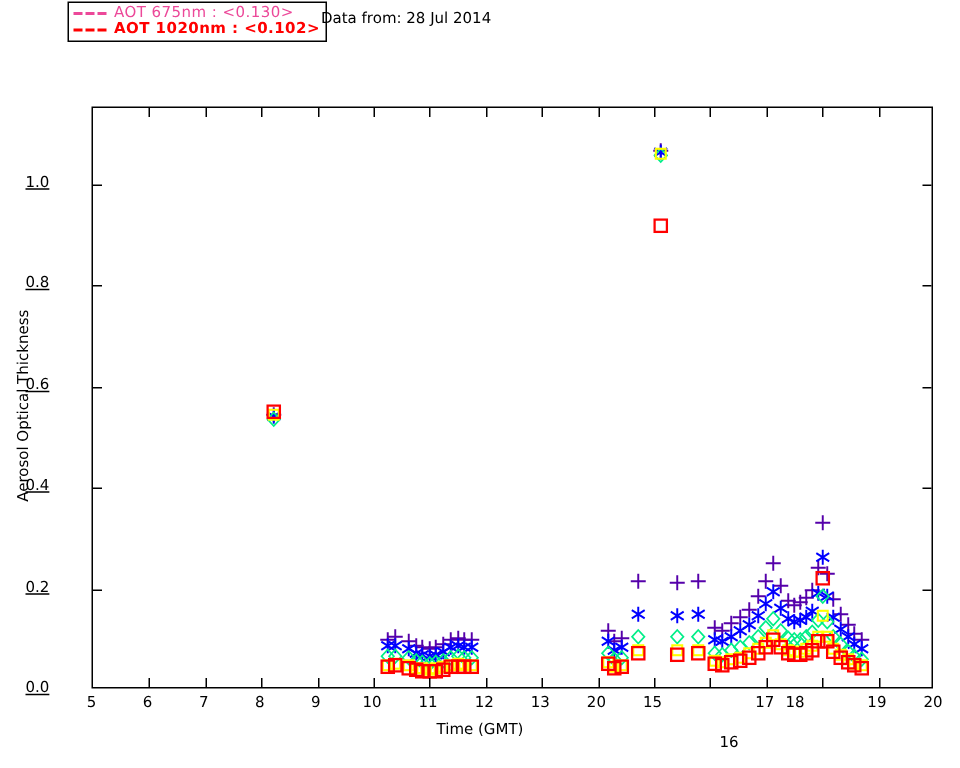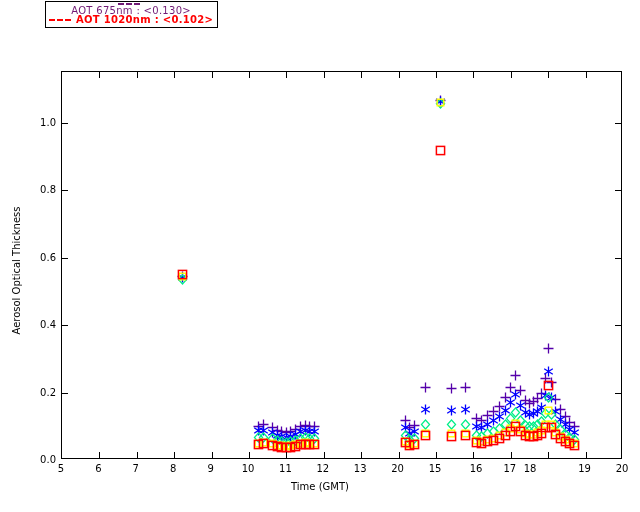--- a/index.html
+++ b/index.html
@@ -23,48 +23,49 @@
   #plotarea{position:absolute;left:0;top:0;width:100%;height:100%;overflow:hidden;}
 
   .tick{position:absolute;background:#000;}
   .tick.xb{width:1px;height:6px;bottom:0;}
   .tick.xt{width:1px;height:6px;top:0;}
   .tick.yl{height:1px;width:6px;left:0;}
   .tick.yr{height:1px;width:6px;right:0;}
 
   .xlab{position:absolute;top:463px;font-size:10px;color:#000;
         transform:translateX(-50%);}
-  .ylab{position:absolute;left:4px;font-size:10px;color:#000;
-        text-align:right;width:52px;transform:translateY(-50%);}
+  .ylab{position:absolute;left:17px;font-size:10px;color:#000;
+        width:52px;transform:translateY(-50%);text-decoration:underline;}
 
   #xtitle{position:absolute;left:0;top:481px;width:640px;text-align:center;
           font-size:10px;color:#000;}
   #ytitle{position:absolute;left:-104px;top:265px;width:240px;text-align:center;
           font-size:10px;color:#000;transform:rotate(-90deg);}
 
   .mk{position:absolute;pointer-events:none;}
   svg.mk{overflow:visible;}
 </style>
 </head>
 <body>
 
 <div id="fig">
 
   <div id="legend">
-      <div class="leg-row" style="color: #701a75; flex-direction: column;">
+      <div class="leg-row" style="color: #ec4899;">
         <span class="leg-dash"></span>
         <span class="leg-txt">AOT  675nm : &lt;0.130&gt;</span>
       </div>
       <div class="leg-row" style="color: rgb(255, 0, 0); font-weight: bold;">
         <span class="leg-dash"></span>
         <span class="leg-txt">AOT 1020nm : &lt;0.102&gt;</span>
       </div>
     </div>
 
   <div id="title">
+    <div>Data from: 28 Jul 2014</div>
   </div>
 
   <div id="ytitle">Aerosol Optical Thickness</div>
   <div id="xtitle">Time (GMT)</div>
 
   <div id="frame">
     <div id="plotarea">
         <div style="position: absolute; inset: 0px;">
           <svg class="mk" width="11" height="11" viewBox="0 0 11 11" style="position: absolute; left: 114.928px; top: 198.622px;">
             <path d="M5.5 0.5 L5.5 10.5 M0.5 5.5 L10.5 5.5" stroke="#5500AA" stroke-width="1.3" fill="none"></path>
@@ -751,21 +752,21 @@
       <div class="xlab" style="left: 98.4px;">6</div>
       <div class="xlab" style="left: 135.8px;">7</div>
       <div class="xlab" style="left: 173.2px;">8</div>
       <div class="xlab" style="left: 210.6px;">9</div>
       <div class="xlab" style="left: 248px;">10</div>
       <div class="xlab" style="left: 285.4px;">11</div>
       <div class="xlab" style="left: 322.8px;">12</div>
       <div class="xlab" style="left: 360.2px;">13</div>
       <div class="xlab" style="left: 397.6px;">20</div>
       <div class="xlab" style="left: 435px;">15</div>
-      <div class="xlab" style="left: 476px;">16</div>
+      <div class="xlab" style="left: 486px; margin-top: 27px;">16</div>
       <div class="xlab" style="left: 509.8px;">17</div>
       <div class="xlab" style="left: 530px; text-align: center;">18</div>
       <div class="xlab" style="left: 584.6px;">19</div>
       <div class="xlab" style="left: 622px;">20</div>
       <div class="ylab" style="top: 459px;">0.0</div>
       <div class="ylab" style="top: 391.522px;">0.2</div>
       <div class="ylab" style="top: 324.043px;">0.4</div>
       <div class="ylab" style="top: 256.565px;">0.6</div>
       <div class="ylab" style="top: 189.087px;">0.8</div>
       <div class="ylab" style="top: 121.609px;">1.0</div>

